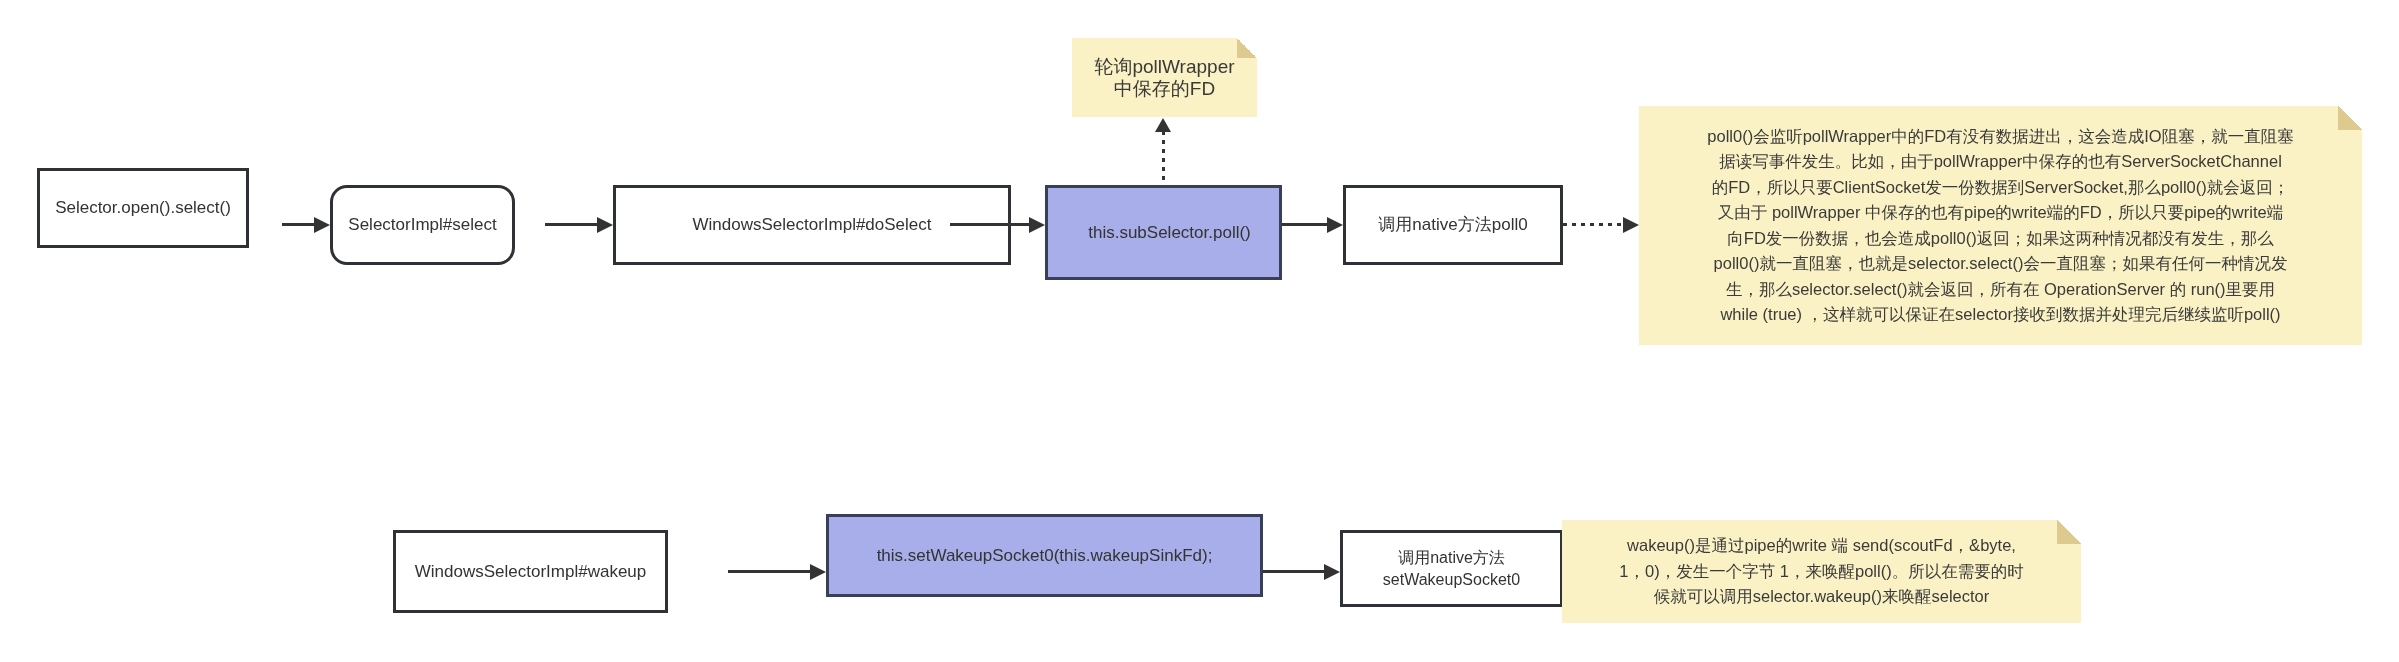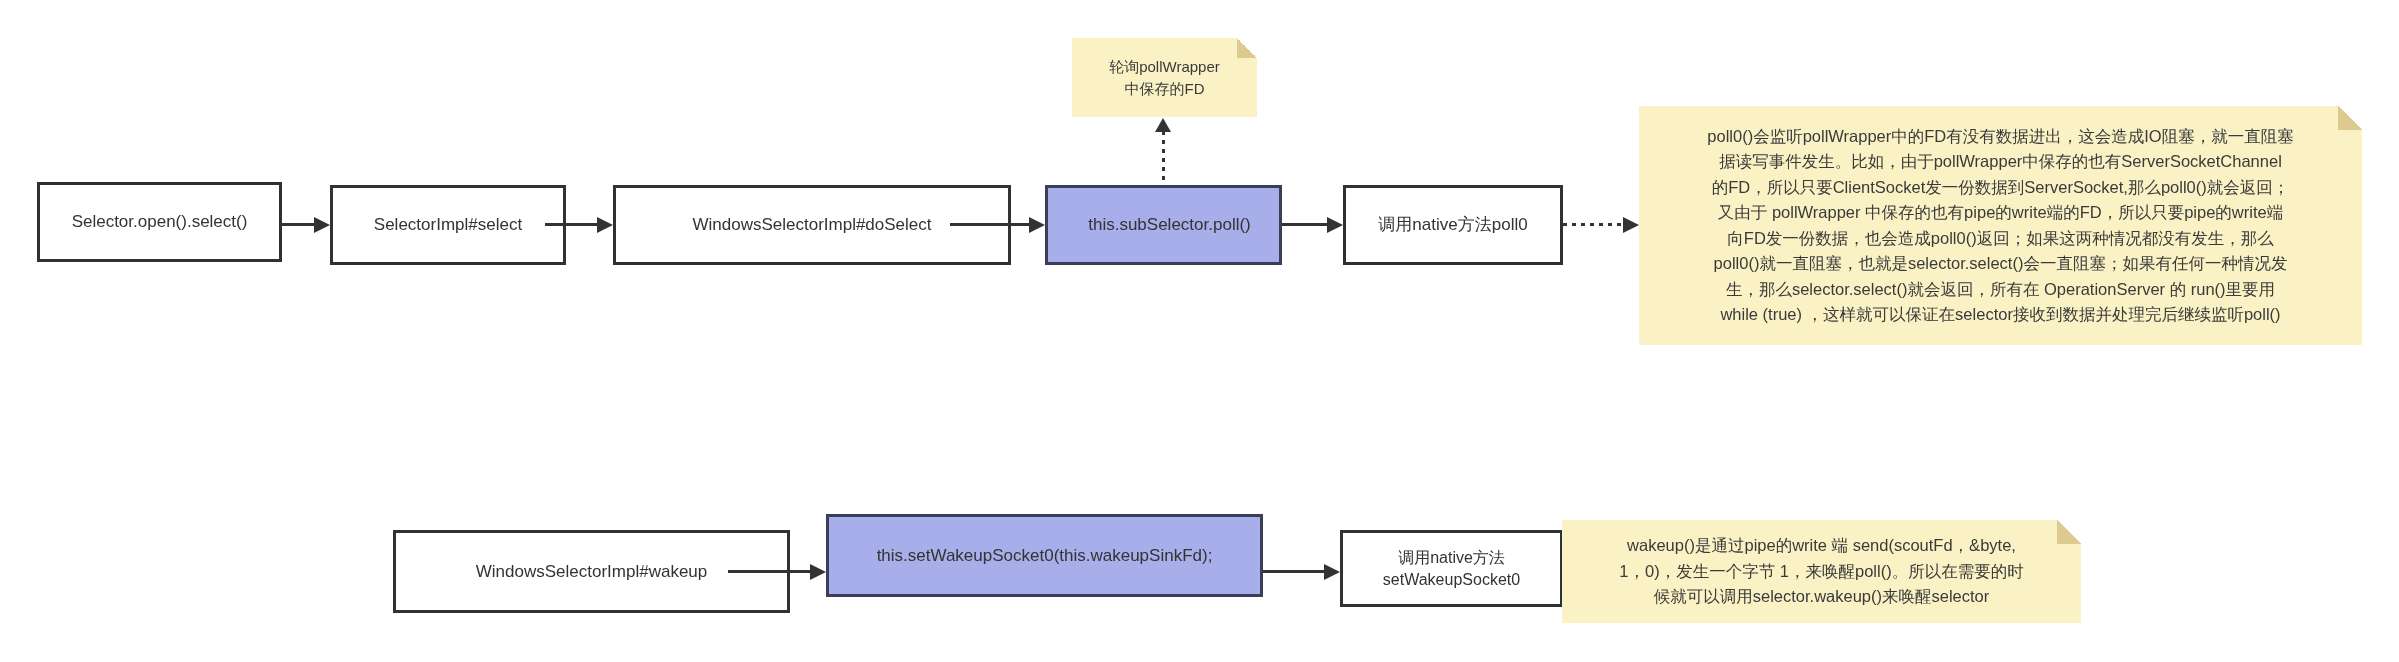--- a/index.html
+++ b/index.html
@@ -18,21 +18,21 @@
   .note{
     position:absolute;box-sizing:border-box;background:#faf2c4;color:#3a3a3a;
     display:flex;flex-direction:column;align-items:center;justify-content:center;
     text-align:center;
   }
   .note .fold{
     position:absolute;top:0;right:0;width:24px;height:24px;
     background:linear-gradient(to bottom left,#ffffff 0 50%,#ddca8e 50% 100%);
   }
   .note-line{white-space:nowrap;}
-  .note-sm .note-line{font-size:15px;line-height:22px;}
+  .note-sm .note-line{font-size:19px;line-height:22px;}
   .note-lg .note-line{font-size:16.5px;line-height:25.5px;}
   
   .aline{position:absolute;height:3px;background:#333333;}
   .dline{position:absolute;height:3px;background:repeating-linear-gradient(90deg,#333333 0 4px,transparent 4px 9px);}
   .vdline{position:absolute;width:3px;background:repeating-linear-gradient(180deg,#333333 0 4px,transparent 4px 9px);}
   .ahead-r{position:absolute;width:0;height:0;border-top:8px solid transparent;border-bottom:8px solid transparent;border-left:16px solid #333333;}
   .ahead-u{position:absolute;width:0;height:0;border-left:8px solid transparent;border-right:8px solid transparent;border-bottom:14px solid #333333;}
 </style>
 </head>
 <body>
@@ -41,36 +41,36 @@
 
   <div class="note note-sm" style="left:1072px;top:38px;width:185px;height:79px;">
     <div class="fold" style="width:20px;height:20px;"></div>
     <div class="note-line">轮询pollWrapper</div>
     <div class="note-line">中保存的FD</div>
   </div>
 
   <div class="ahead-u" style="left:1155px;top:118px;"></div>
   <div class="vdline" style="left:1162px;top:131px;height:54px;"></div>
 
-  <div class="node" style="left:37px;top:182px;width:245px;height:80px;">Selector.open().select()</div>
+  <div class="node" style="left:37px;top:168px;width:212px;height:80px;">Selector.open().select()</div>
 
   <div class="aline" style="left:282px;top:223px;width:34px;"></div>
   <div class="ahead-r" style="left:314px;top:217px;"></div>
 
-  <div class="node" style="left:330px;top:185px;width:236px;height:80px;">SelectorImpl#select</div>
+  <div class="node" style="left:330px;top:185px;width:185px;height:80px;border-radius:17px;">SelectorImpl#select</div>
 
   <div class="aline" style="left:545px;top:223px;width:52px;"></div>
   <div class="ahead-r" style="left:597px;top:217px;"></div>
 
   <div class="node" style="left:613px;top:185px;width:398px;height:80px;">WindowsSelectorImpl#doSelect</div>
 
   <div class="aline" style="left:950px;top:223px;width:79px;"></div>
   <div class="ahead-r" style="left:1029px;top:217px;"></div>
 
-  <div class="node highlight" style="left:1045px;top:185px;width:237px;height:80px;padding-left:12px;">this.subSelector.poll()</div>
+  <div class="node highlight" style="left:1045px;top:185px;width:237px;height:95px;padding-left:12px;">this.subSelector.poll()</div>
 
   <div class="aline" style="left:1282px;top:223px;width:45px;"></div>
   <div class="ahead-r" style="left:1327px;top:217px;"></div>
 
   <div class="node" style="left:1343px;top:185px;width:220px;height:80px;">调用native方法poll0</div>
 
   <div class="dline" style="left:1563px;top:223px;width:60px;"></div>
   <div class="ahead-r" style="left:1623px;top:217px;"></div>
 
   <div class="note note-lg" style="left:1639px;top:106px;width:723px;height:239px;">
@@ -78,21 +78,21 @@
     <div class="note-line">poll0()会监听pollWrapper中的FD有没有数据进出，这会造成IO阻塞，就一直阻塞</div>
     <div class="note-line">据读写事件发生。比如，由于pollWrapper中保存的也有ServerSocketChannel</div>
     <div class="note-line">的FD，所以只要ClientSocket发一份数据到ServerSocket,那么poll0()就会返回；</div>
     <div class="note-line">又由于 pollWrapper 中保存的也有pipe的write端的FD，所以只要pipe的write端</div>
     <div class="note-line">向FD发一份数据，也会造成poll0()返回；如果这两种情况都没有发生，那么</div>
     <div class="note-line">poll0()就一直阻塞，也就是selector.select()会一直阻塞；如果有任何一种情况发</div>
     <div class="note-line">生，那么selector.select()就会返回，所有在 OperationServer 的 run()里要用</div>
     <div class="note-line">while (true) ，这样就可以保证在selector接收到数据并处理完后继续监听poll()</div>
   </div>
 
-  <div class="node" style="left:393px;top:530px;width:397px;height:83px;">WindowsSelectorImpl#wakeup</div>
+  <div class="node" style="left:393px;top:530px;width:275px;height:83px;">WindowsSelectorImpl#wakeup</div>
 
   <div class="aline" style="left:728px;top:570px;width:82px;"></div>
   <div class="ahead-r" style="left:810px;top:564px;"></div>
 
   <div class="node highlight" style="left:826px;top:514px;width:437px;height:83px;">this.setWakeupSocket0(this.wakeupSinkFd);</div>
 
   <div class="aline" style="left:1263px;top:570px;width:61px;"></div>
   <div class="ahead-r" style="left:1324px;top:564px;"></div>
 
   <div class="node" style="left:1340px;top:530px;width:223px;height:77px;flex-direction:column;font-size:16px;">

